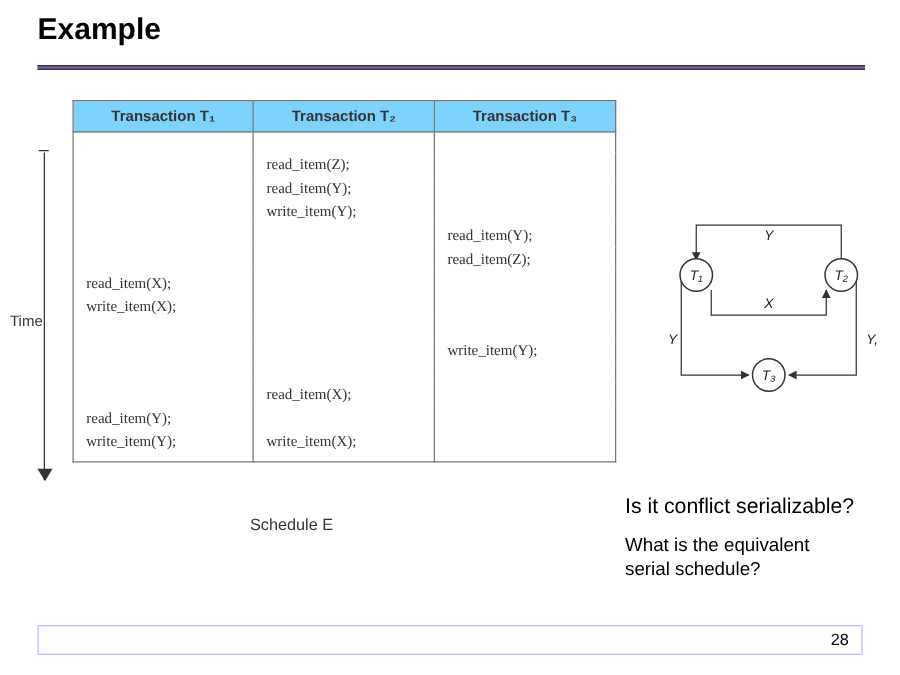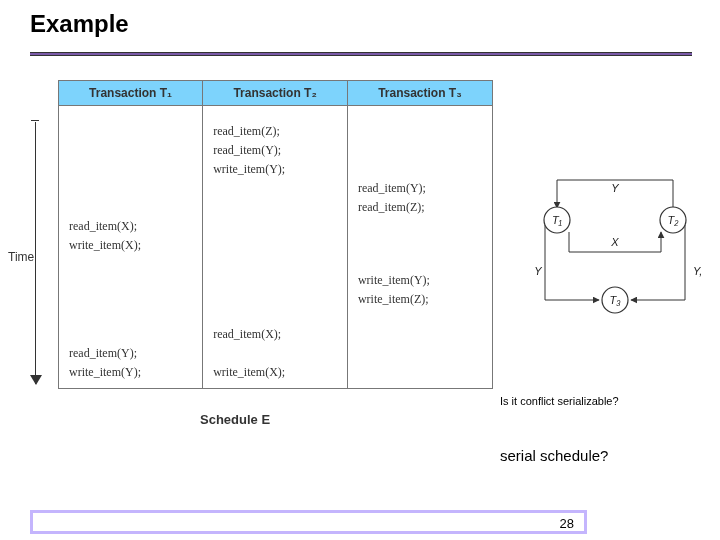--- a/index.html
+++ b/index.html
@@ -102,55 +102,55 @@
   }
   .sched-table tr.last-row td {
     border-bottom: 1px solid #777;
     padding-bottom: 8px;
   }
   .sched-caption {
     position: absolute;
     left: 190px;
     top: 332px;
     font-size: 13px;
-    font-weight: bold;
+    font-weight: normal;
     color: #333;
   }
   .graph-area {
     position: absolute;
     top: 170px;
     left: 525px;
     width: 180px;
     height: 170px;
   }
   .graph-area svg { width: 180px; height: 170px; }
   .node-circ { fill: #fff; stroke: #333; stroke-width: 1.2; }
   .node-txt { font-size: 11px; fill: #222; text-anchor: middle; font-style: italic; }
   .edge { stroke: #333; stroke-width: 1; fill: none; }
   .edge-lbl { font-size: 11px; fill: #222; font-style: italic; text-anchor: middle; }
   .q1 {
     position: absolute;
     top: 395px;
     left: 500px;
-    font-size: 11px;
+    font-size: 17px;
   }
   .q2 {
     position: absolute;
     top: 428px;
     left: 500px;
     font-size: 15px;
     line-height: 1.25;
   }
   .pagebox {
     position: absolute;
-    bottom: 6px;
+    bottom: 16px;
     left: 30px;
-    width: 557px;
+    width: 660px;
     height: 24px;
-    border: 3px solid #c4b5fd;
+    border: 1px solid #c4b5fd;
   }
   .pagenum {
     position: absolute;
     right: 10px;
     top: 3px;
     font-size: 13px;
   }
 </style>
 </head>
 <body>
@@ -215,25 +215,20 @@
         </tr>
       <tr>
           <td></td>
           <td></td>
           <td></td>
         </tr>
       <tr>
           <td></td>
           <td></td>
           <td>write_item(Y);</td>
-        </tr>
-      <tr>
-          <td></td>
-          <td></td>
-          <td>write_item(Z);</td>
         </tr>
       <tr>
           <td></td>
           <td></td>
           <td></td>
         </tr>
       <tr>
           <td></td>
           <td>read_item(X);</td>
           <td></td>
@@ -278,19 +273,19 @@
     <text class="node-txt" x="32" y="54">T₁</text>
     <circle class="node-circ" cx="148" cy="50" r="13"></circle>
     <text class="node-txt" x="148" y="54">T₂</text>
     <circle class="node-circ" cx="90" cy="130" r="13"></circle>
     <text class="node-txt" x="90" y="134">T₃</text>
   </svg>
 </div>
 
 <div class="q1">Is it conflict serializable?</div>
 <div class="q2">
-  <br>
+  <span>What is the equivalent</span><br>
   <span>serial schedule?</span>
 </div>
 
 <div class="pagebox">
   <div class="pagenum">28</div>
 </div>
 
 </body></html>

